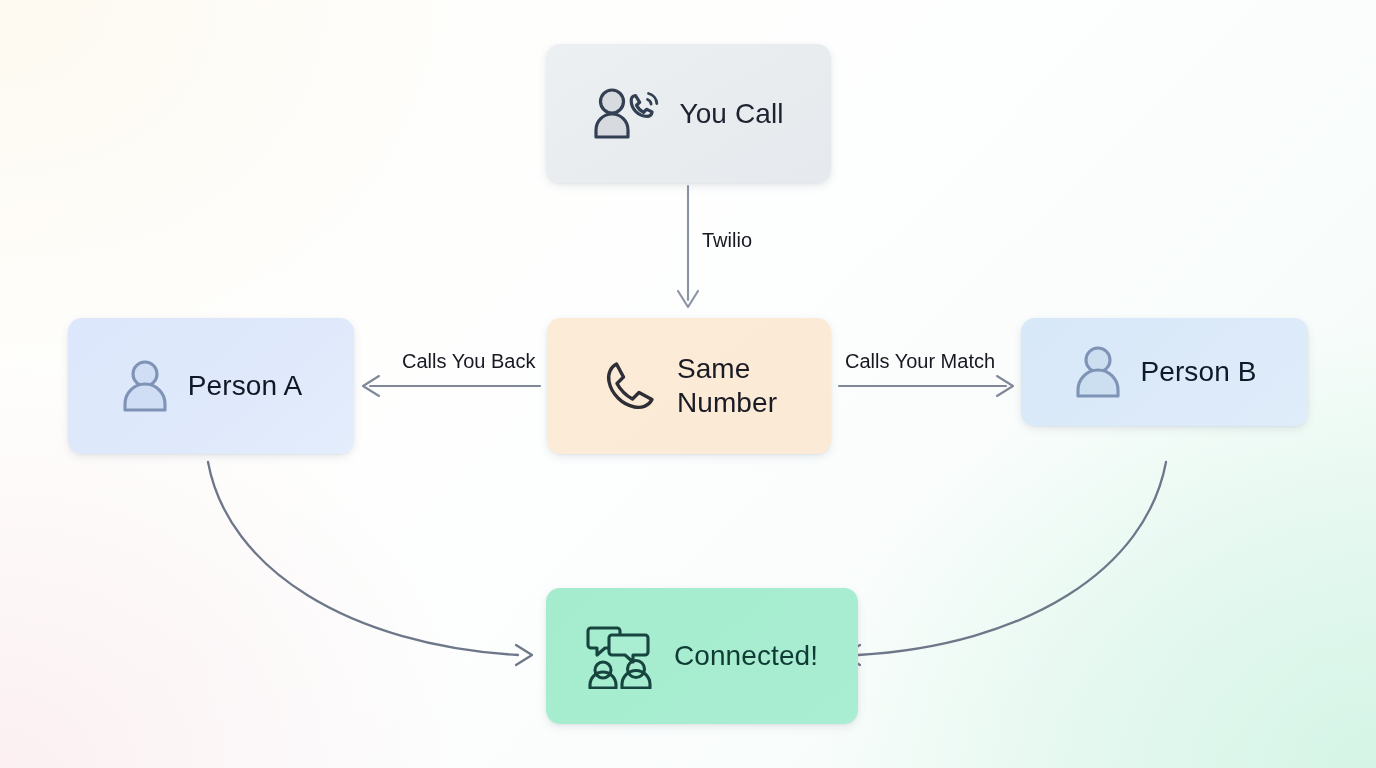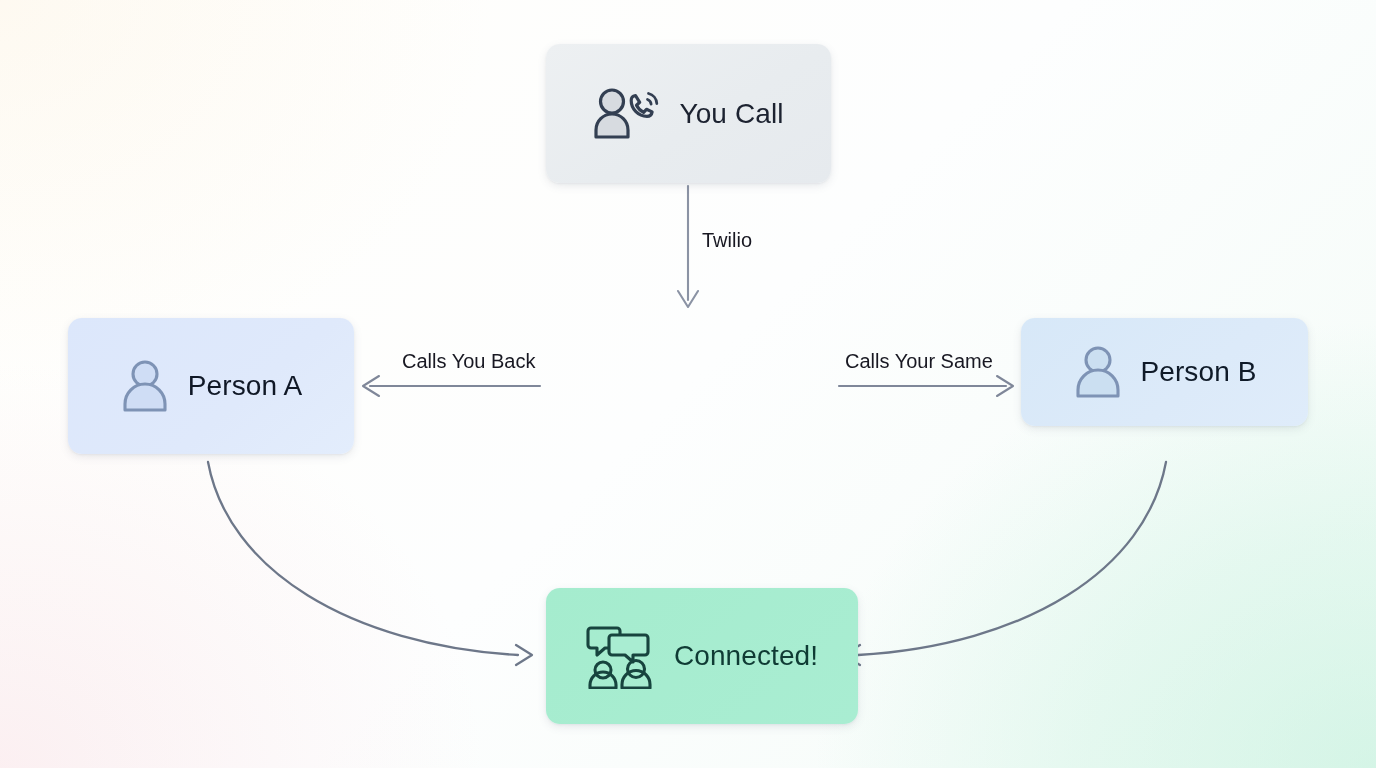--- a/index.html
+++ b/index.html
@@ -134,21 +134,21 @@
     <g>
       <path d="M 1166 462 C 1146 570 1026 645 858 655" fill="none" stroke="#6d7789" stroke-width="2.3" stroke-linecap="round"></path>
       <path d="M 860 645 L 843 655 L 860 665" fill="none" stroke="#6d7789" stroke-width="2.3" stroke-linecap="round" stroke-linejoin="round"></path>
     </g>
   </svg>
 
   <div class="edge-label" id="label-twilio">Twilio</div>
 
   <div class="edge-label" id="label-calls-back">Calls You Back</div>
 
-  <div class="edge-label" id="label-calls-match">Calls Your Same</div>
+  <div class="edge-label" id="label-calls-match">Calls Your Match</div>
 
   <div class="node" id="node-you-call">
     <span class="icon">
       <svg width="68" height="56" viewBox="0 0 68 56" xmlns="http://www.w3.org/2000/svg">
         <circle cx="19" cy="15.5" r="11.5" fill="#d7dbe0" stroke="#333f52" stroke-width="3.2"></circle>
         <path d="M3 51 v-7 a16 16 0 0 1 32 0 v7 z" fill="#d7dbe0" stroke="#333f52" stroke-width="3.2" stroke-linejoin="round"></path>
         <path d="M42.5 9.5 c-2.6 0.4 -4.3 2.5 -4.3 5 0 8.6 7.2 15.8 15.8 15.8 2.6 0 4.7 -1.8 5.1 -4.4 l-5.6 -2.6 -2.9 3.1 c-3 -1.6 -5.6 -4.2 -7.1 -7.2 l3.2 -2.9 z" fill="none" stroke="#333f52" stroke-width="3.2" stroke-linejoin="round"></path>
         <path d="M54.5 13.5 a5.5 5.5 0 0 1 3.6 4.6" fill="none" stroke="#333f52" stroke-width="2.8" stroke-linecap="round"></path>
         <path d="M55.5 7.5 a11 11 0 0 1 8.3 10" fill="none" stroke="#333f52" stroke-width="2.8" stroke-linecap="round"></path>
       </svg>
@@ -159,20 +159,29 @@
   <div class="node" id="node-person-a">
     <span class="icon">
       <svg width="50" height="56" viewBox="0 0 50 56" xmlns="http://www.w3.org/2000/svg">
         <circle cx="25" cy="16" r="12" fill="#cfddf5" stroke="#7e93b5" stroke-width="3.1"></circle>
         <path d="M5 52 v-6 a20 20 0 0 1 40 0 v6 z" fill="#cfddf5" stroke="#7e93b5" stroke-width="3.1" stroke-linejoin="round"></path>
       </svg>
     </span>
     <span class="label">Person A</span>
   </div>
 
+  <div class="node" id="node-same-number">
+    <span class="icon">
+      <svg width="58" height="58" viewBox="0 0 58 58" xmlns="http://www.w3.org/2000/svg">
+        <path d="M15.5 7 C9.5 10 6.5 17 8 24.5 C10.5 37 21 47.5 33.5 50 C41 51.5 48 48.5 51 42.5 L38 35.5 L31.5 42 C25 38.5 19.5 33 16 26.5 L22.5 20 Z" fill="none" stroke="#2e2e36" stroke-width="3.4" stroke-linejoin="round" stroke-linecap="round"></path>
+      </svg>
+    </span>
+    <span class="label">Same
+Number</span>
+  </div>
 
   <div class="node" id="node-person-b">
     <span class="icon">
       <svg width="50" height="56" viewBox="0 0 50 56" xmlns="http://www.w3.org/2000/svg">
         <circle cx="25" cy="16" r="12" fill="#cbdff1" stroke="#7e93b5" stroke-width="3.1"></circle>
         <path d="M5 52 v-6 a20 20 0 0 1 40 0 v6 z" fill="#cbdff1" stroke="#7e93b5" stroke-width="3.1" stroke-linejoin="round"></path>
       </svg>
     </span>
     <span class="label">Person B</span>
   </div>

